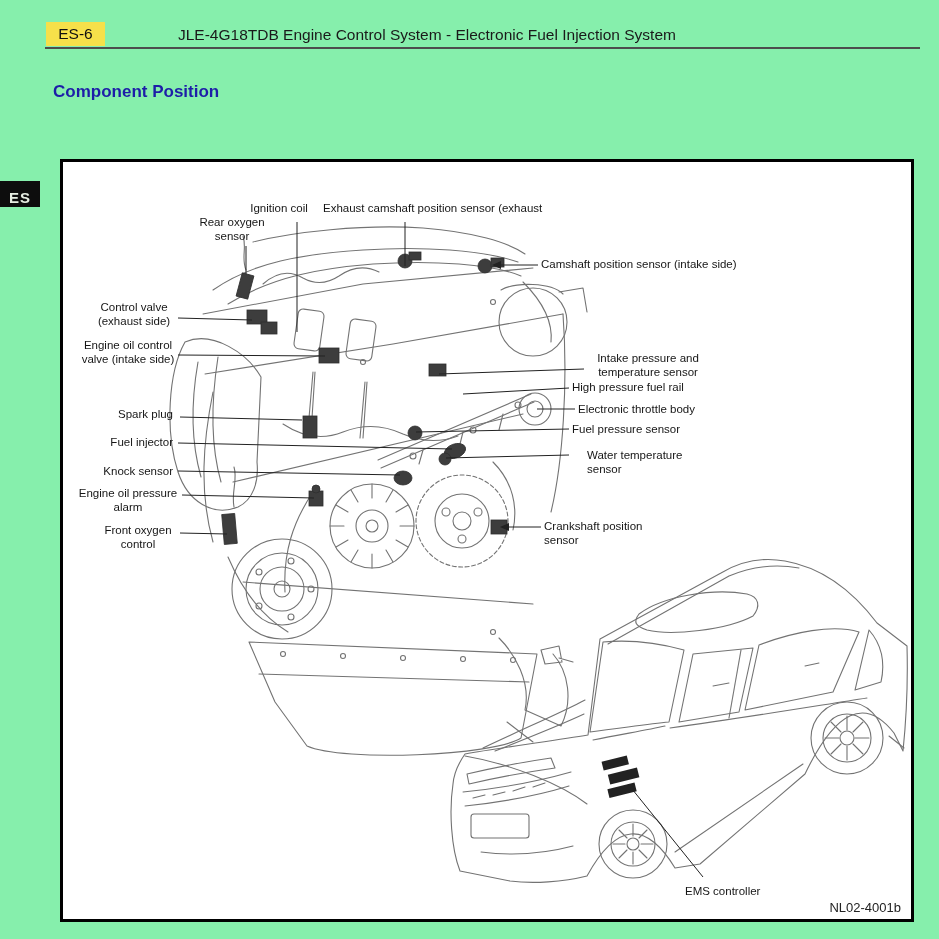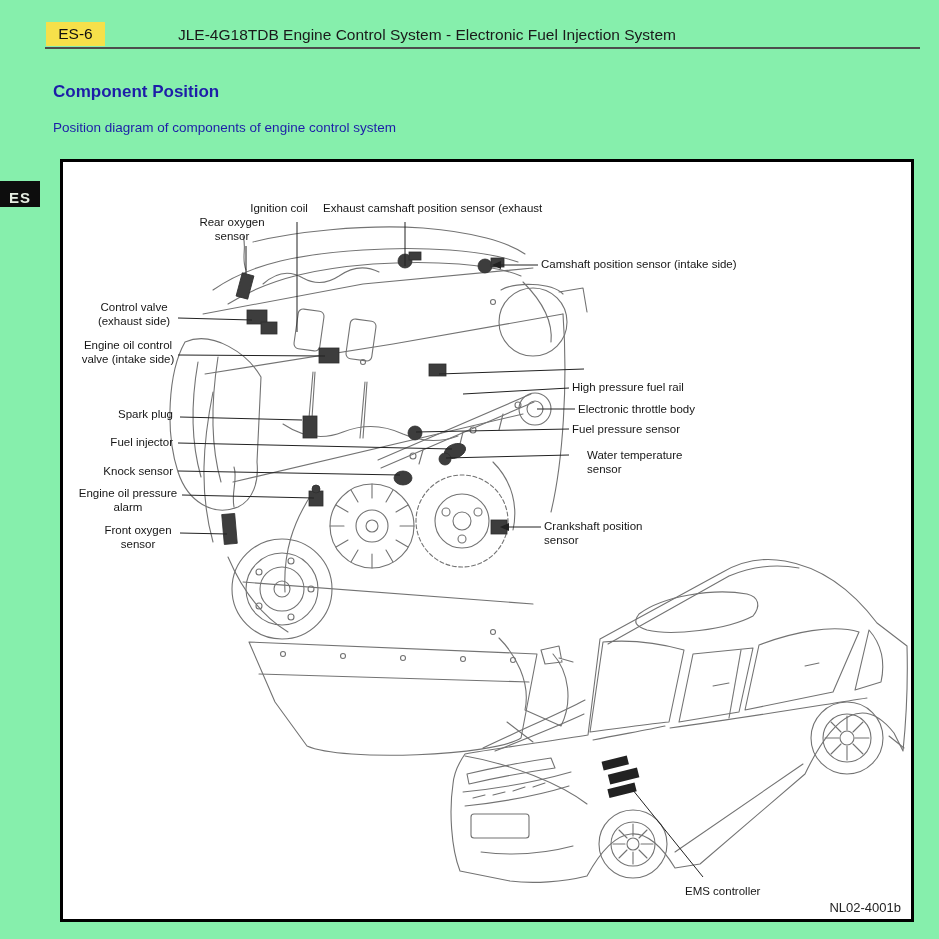--- a/index.html
+++ b/index.html
@@ -30,21 +30,20 @@
 </head>
 <body>
 
 <div class="page">
 
   <span class="page-code">ES-6</span>
   <h1 class="doc-title">JLE-4G18TDB Engine Control System - Electronic Fuel Injection System</h1>
   <div class="header-rule"></div>
 
   <h2 class="sec-head">Component Position</h2>
-  <p class="sec-sub">Position diagram of components of engine control system</p>
 
   <div class="es-tab">ES</div>
 
   <div class="figure">
 
     <svg width="848" height="757" viewBox="0 0 848 757">
 
       <g stroke="#737373" stroke-width="1.1" fill="none" stroke-linecap="round" stroke-linejoin="round">
 
         <path d="M150,128 C190,100 240,92 300,88 C360,84 420,88 455,100"></path>
@@ -232,31 +231,33 @@
 
     <div class="lbl ctr" style="left:176px;top:40px;width:80px;">Ignition coil</div>
     <div class="lbl nowrap" style="left:260px;top:40px;">Exhaust camshaft position sensor (exhaust</div>
     <div class="lbl ctr" style="left:129px;top:54px;width:80px;">Rear oxygen
 sensor</div>
     <div class="lbl nowrap" style="left:478px;top:96px;">Camshaft position sensor (intake side)</div>
     <div class="lbl ctr" style="left:25px;top:139px;width:92px;">Control valve
 (exhaust side)</div>
     <div class="lbl ctr" style="left:15px;top:177px;width:100px;">Engine oil control
 valve (intake side)</div>
+    <div class="lbl ctr" style="left:520px;top:190px;width:130px;">Intake pressure and
+temperature sensor</div>
     <div class="lbl nowrap" style="left:509px;top:219px;">High pressure fuel rail</div>
     <div class="lbl nowrap" style="left:515px;top:241px;">Electronic throttle body</div>
     <div class="lbl nowrap" style="left:509px;top:261px;">Fuel pressure sensor</div>
     <div class="lbl" style="left:524px;top:287px;">Water temperature
 sensor</div>
     <div class="lbl rt" style="left:50px;top:246px;width:60px;">Spark plug</div>
     <div class="lbl rt" style="left:40px;top:274px;width:70px;">Fuel injector</div>
     <div class="lbl rt" style="left:37px;top:303px;width:73px;">Knock sensor</div>
     <div class="lbl ctr" style="left:13px;top:325px;width:104px;">Engine oil pressure
 alarm</div>
     <div class="lbl ctr" style="left:38px;top:362px;width:74px;">Front oxygen
-sensor</div>
+control</div>
     <div class="lbl" style="left:481px;top:358px;">Crankshaft position
 sensor</div>
     <div class="lbl nowrap" style="left:622px;top:723px;">EMS controller</div>
 
     <div class="fig-code">NL02-4001b</div>
   </div>
 </div>
 
 </body></html>

